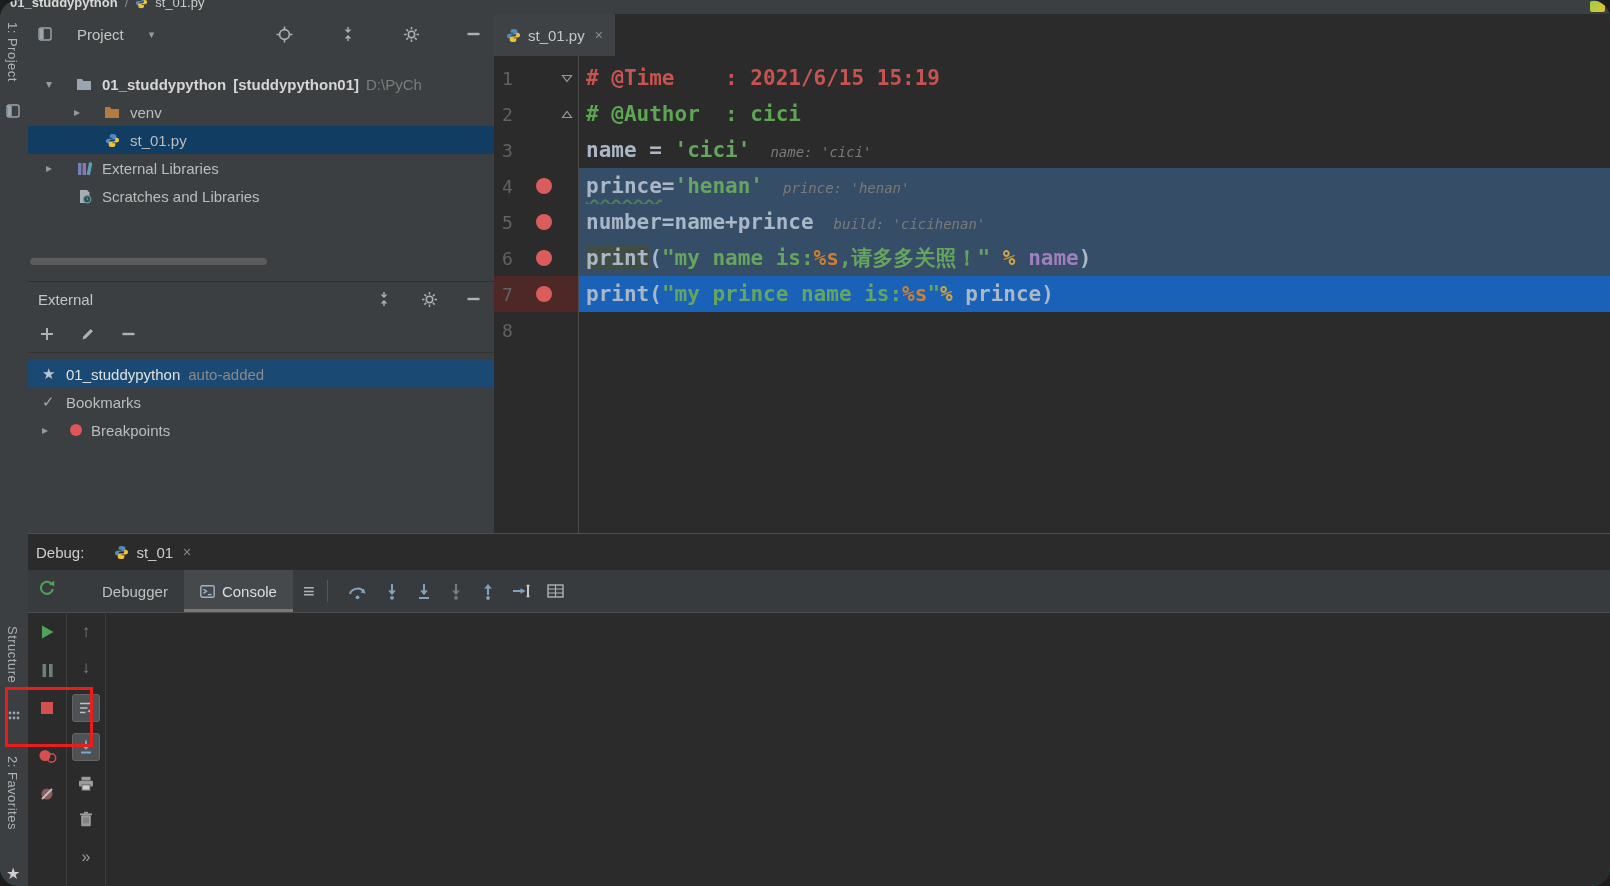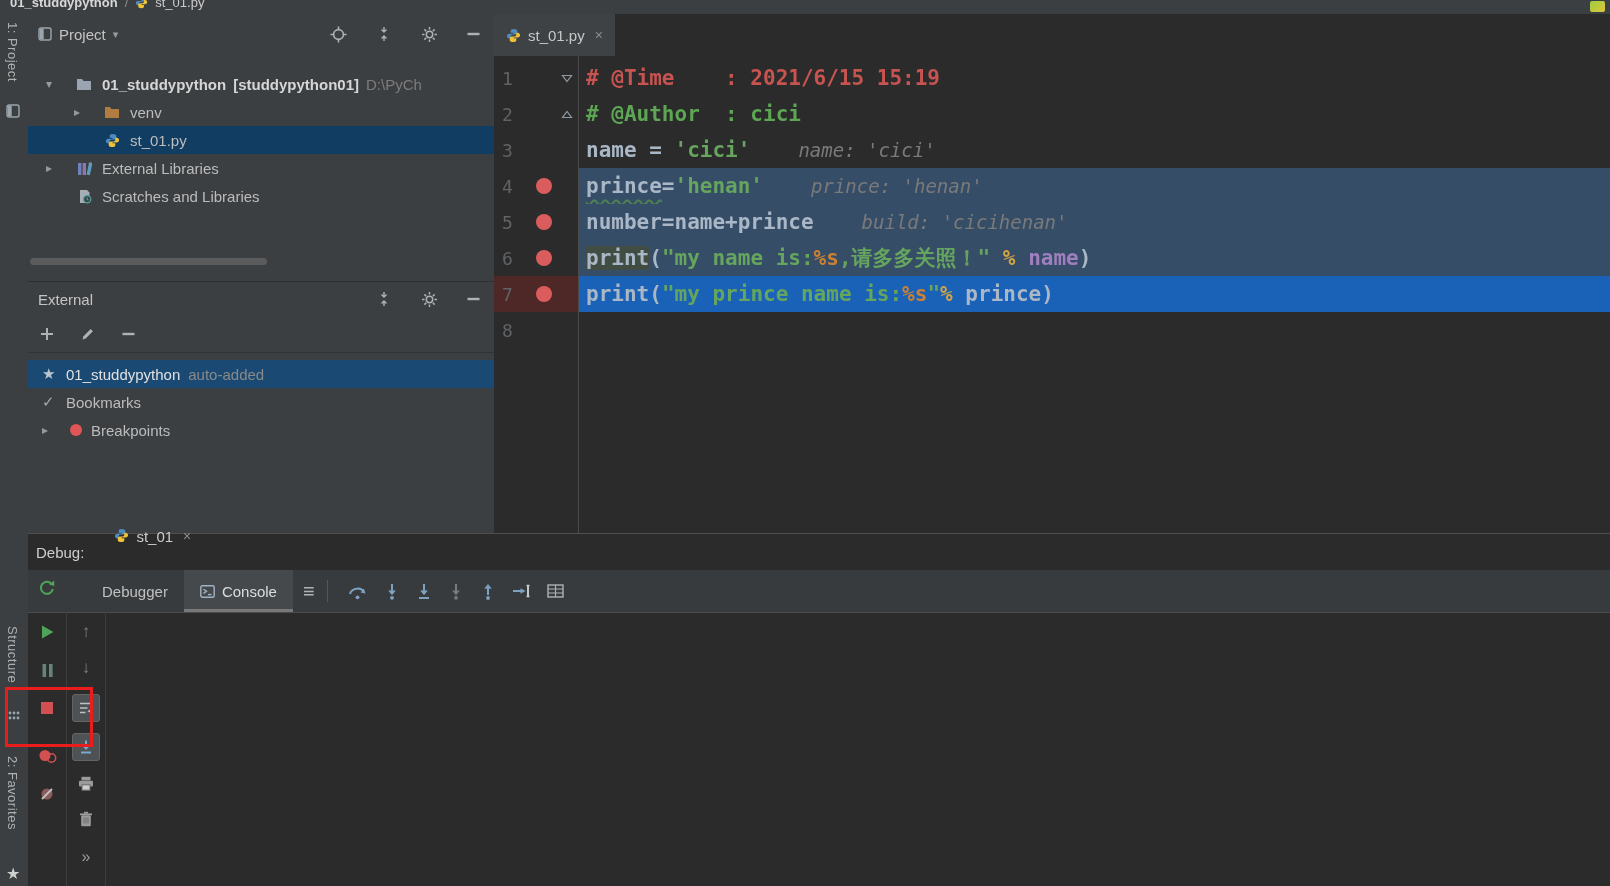--- a/index.html
+++ b/index.html
@@ -1,17 +1,17 @@
 <!DOCTYPE html>
 <html><head>
 <meta charset="utf-8">
 <style>
   html,body{margin:0;padding:0;background:#1e1e1e;}
   #app{position:relative;width:1610px;height:886px;background:#0f766e;overflow:hidden;
-       font-family:"Liberation Sans",sans-serif;color:#bcbcbc;font-size:15px;}
+       font-family:"Liberation Sans",sans-serif;color:#bcbcbc;font-size:15px;border-radius:19px;}
   svg{display:block}
   .ic{display:inline-flex;align-items:center;justify-content:center;flex:none}
 
   
   .bcbar{position:absolute;left:0;top:0;width:1610px;height:14px;background:#3c3f41;overflow:hidden;border-bottom:1px solid #2a2a2a}
   .bc-in{position:absolute;top:-10px;left:10px;height:24px;display:flex;align-items:center;gap:7px;font-size:13px}
   .bc-proj{font-weight:bold;color:#d8d8d8}
   .bc-sep{color:#8a8a8a}
   .bc-file{color:#cccccc}
   .corner{position:absolute;right:5px;top:1px;width:15px;height:11px;border-radius:2px;
@@ -23,21 +23,21 @@
   .v-project{top:8px}
   .v-structure{top:612px}
   .v-favorites{top:742px}
   .tw-ico{position:absolute;left:6px;top:90px}
   .dots{position:absolute;left:8px;top:697px}
   .stripe-star{position:absolute;left:6px;bottom:3px;font-size:16px;color:#cfcfcf}
 
   
   .proj-panel{position:absolute;left:28px;top:14px;width:466px;height:267px;background:#3c3f41;border-right:1px solid #232323;overflow:hidden}
   .fav-panel{position:absolute;left:28px;top:281px;width:466px;height:252px;background:#3c3f41;border-right:1px solid #232323;border-top:1px solid #2e2e2e;overflow:hidden}
-  .phead{height:40px;display:flex;align-items:center;padding:0 14px 0 10px;gap:7px}
+  .phead{height:40px;display:flex;align-items:center;padding:0 14px 0 10px;gap:25px}
   .fhead{height:34px;display:flex;align-items:center;padding:0 14px 0 10px;gap:7px}
   .ph-title{color:#c4c4c4}
   .caret{color:#9a9a9a;font-size:11px}
   .spacer{flex:1}
   .hico{margin-left:22px}
   .trees{margin-top:16px}
   .trow{height:28px;display:flex;align-items:center;padding-left:18px;white-space:nowrap;overflow:hidden}
   .trow.seld{background:#123d62}
   .chev{width:28px;color:#9a9a9a;font-size:12px;flex:none}
   .chevblank{width:28px;flex:none}
@@ -78,27 +78,27 @@
   .tk{white-space:pre}
   .pl{color:#a9b7c6}
   .str{color:#65a55e}
   .cmtred{color:#c75450}
   .cmtgrn{color:#5da653}
   .fmt{color:#cc8033}
   .op{color:#d0a343}
   .var{color:#9f7fbd}
   .wavy{text-decoration:underline wavy #4e8052;text-underline-offset:6px}
   .hl{background:#414d43;border-radius:2px}
-  .hint{color:#7a7a7a;font-style:italic;font-weight:normal;margin-left:48px;font-size:19px}
+  .hint{color:#7a7a7a;font-style:italic;font-weight:normal;margin-left:20px;font-size:14px}
 
   
   .debug{position:absolute;left:28px;top:533px;width:1582px;height:353px;background:#2b2b2b;border-top:1px solid #4f4f4f}
   .dhead{height:36px;display:flex;align-items:center;padding-left:8px;gap:26px}
   .dhead-label{color:#cfcfcf}
-  .dtab{position:relative;height:48px;display:flex;align-items:flex-start;gap:7px;padding:0 8px 0 4px;color:#cccccc}
+  .dtab{position:relative;height:48px;display:flex;align-items:center;gap:7px;padding:0 8px 0 4px;color:#cccccc}
   .dtab::after{content:"";position:absolute;left:0;right:0;bottom:0;height:3px;background:#646464}
   .dband{position:absolute;left:0;right:0;top:36px;height:42px;background:#383b3d;border-bottom:1px solid #4d4d4d}
   .dcol1{position:absolute;left:0;top:36px;width:38px;bottom:0;display:flex;flex-direction:column;align-items:center;padding-top:8px}
   .dcol1 .ic{height:20px;width:20px}
   .dtabs{position:absolute;left:38px;right:0;top:36px;height:42px;display:flex;align-items:center;padding-left:20px}
   .vtab{height:42px;display:flex;align-items:center;padding:0 16px;color:#c0c0c0;gap:7px}
   .vtab.active{position:relative;background:#46494c;color:#dddddd}
   .vtab.active::after{content:"";position:absolute;left:0;right:0;bottom:0;height:3px;background:#787878}
   .tsep{width:1px;height:22px;background:#555555;margin:0 12px}
   .stepico{margin:0 8px}

